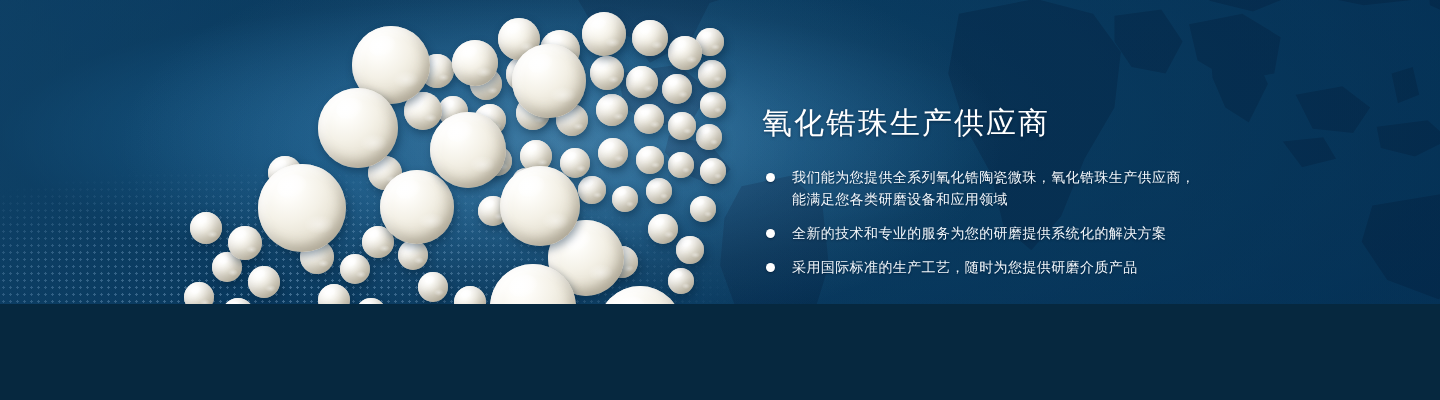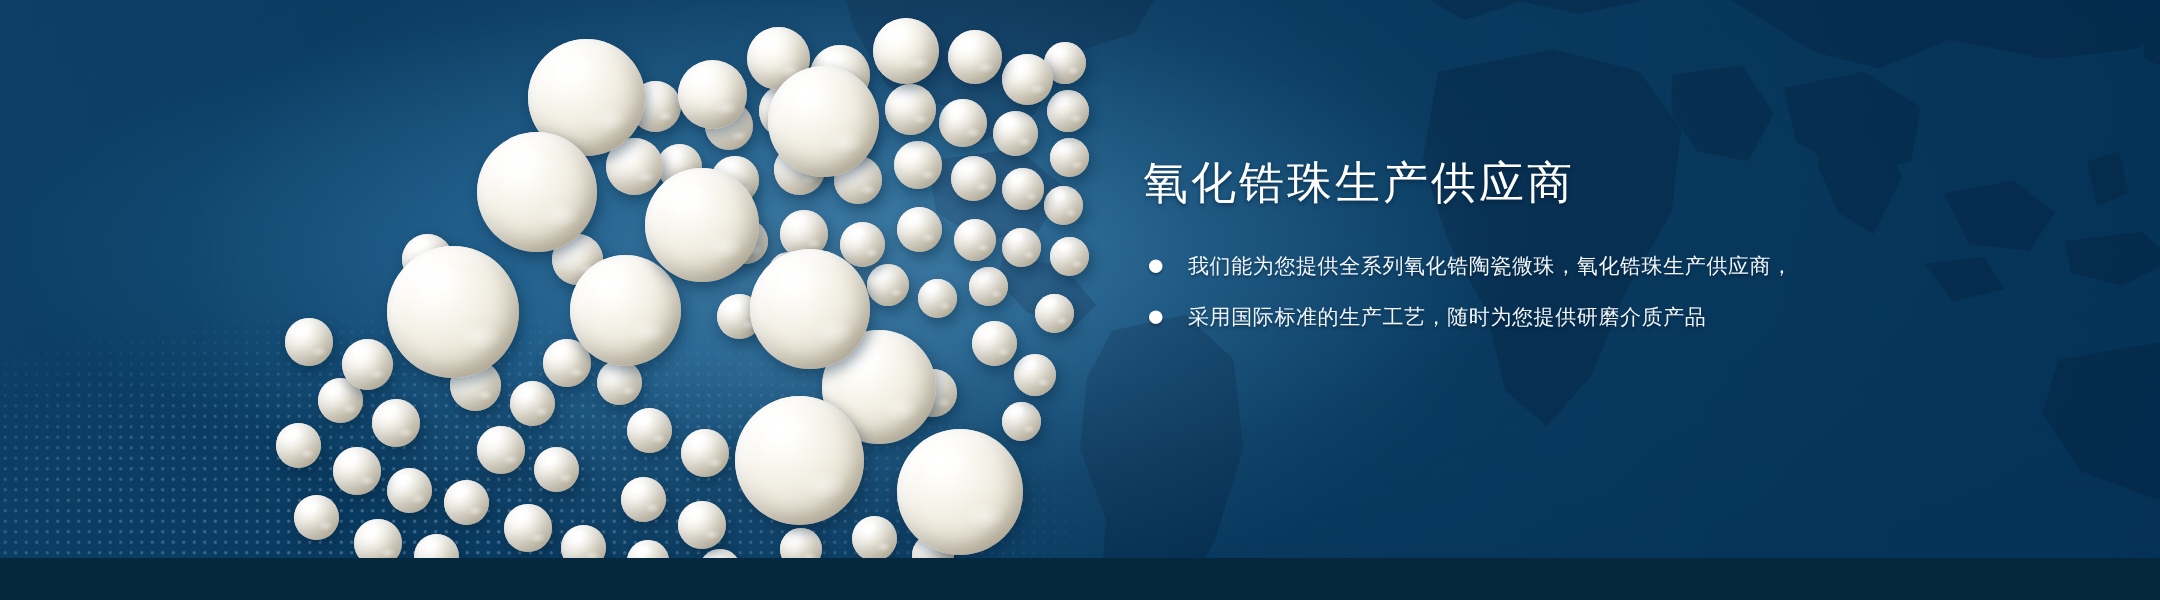--- a/index.html
+++ b/index.html
@@ -1,20 +1,20 @@
 <!DOCTYPE html>
 <html><head>
 <meta charset="utf-8">
 <style>
   html,body{margin:0;padding:0;background:#06283f;}
   body{font-family:"Liberation Sans","DejaVu Sans",sans-serif;}
 
   .banner{
     position:relative;
-    width:1440px;height:372px;
+    width:1440px;height:304px;
     overflow:hidden;
     background:#0c4a6e;
   }
 
   
   .bg-base{
     position:absolute;inset:0;
     background:
       radial-gradient(120% 160% at 42% 40%, #1a5b86 0%, #11507c 28%, #0a4472 58%, #073f6b 100%);
   }
@@ -256,20 +256,25 @@
       <div class="bead" style="left: 490px; top: 264px; width: 86px; height: 86px; z-index: 86;"></div>
       <div class="bead" style="left: 258px; top: 164px; width: 88px; height: 88px; z-index: 88;"></div>
     </div>
 
   <div class="copy">
     <h1 class="title">氧化锆珠生产供应商</h1>
     <ul class="bullets">
         <li class="bullet">
           <span class="dot"></span>
           <span class="bline">我们能为您提供全系列氧化锆陶瓷微珠，氧化锆珠生产供应商，</span>
+          <span class="bline">能满足您各类研磨设备和应用领域</span>
+        </li>
+        <li class="bullet">
+          <span class="dot"></span>
+          <span class="bline">全新的技术和专业的服务为您的研磨提供系统化的解决方案</span>
         </li>
         <li class="bullet">
           <span class="dot"></span>
           <span class="bline">采用国际标准的生产工艺，随时为您提供研磨介质产品</span>
         </li>
       </ul>
   </div>
 
 </div>
 

